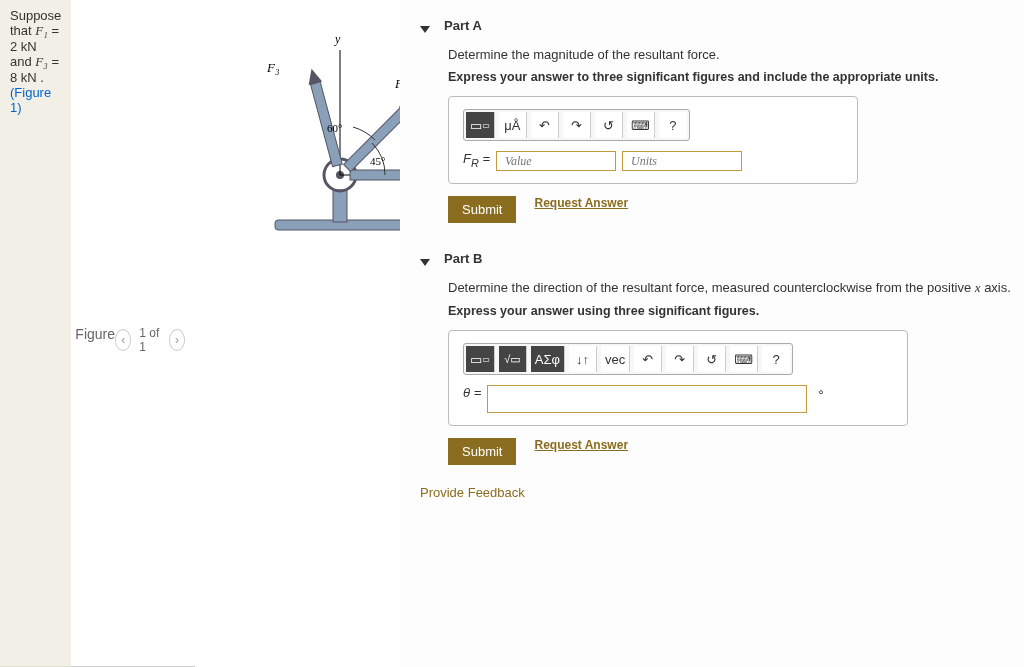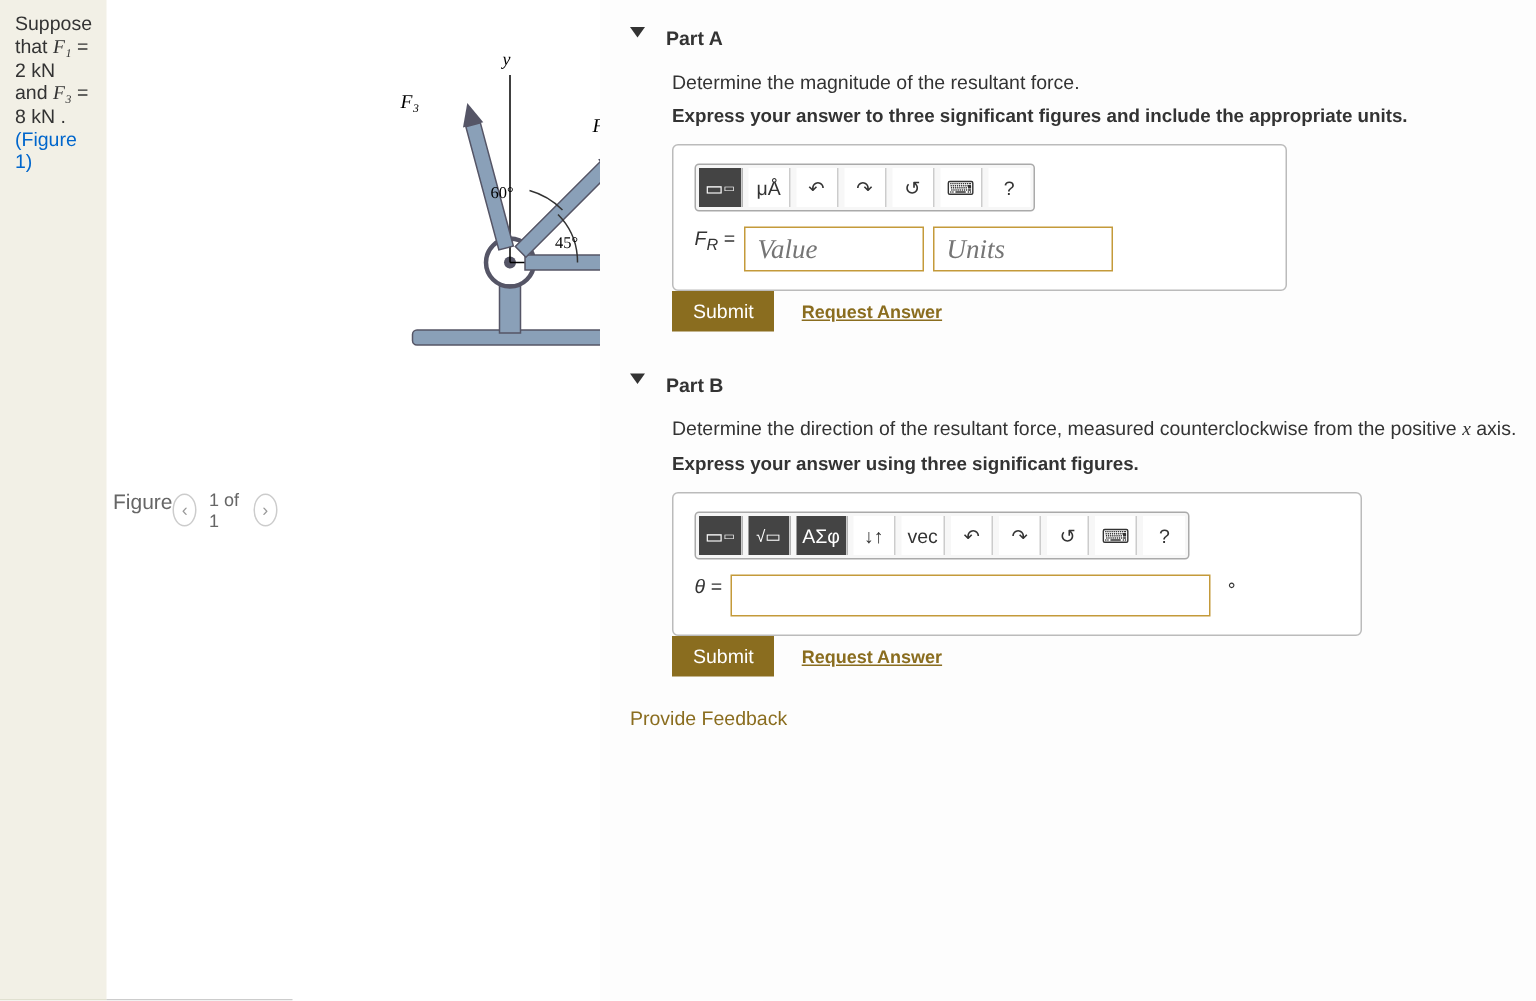--- a/index.html
+++ b/index.html
@@ -8,37 +8,37 @@
   .left-col { width: 400px; display: flex; flex-direction: row; }
   .right-col { flex: 1; padding: 10px 10px 10px 20px; background: #fdfdfd; }
   .problem-banner { background: #f2f0e6; padding: 8px 10px; font-size: 13px; border-bottom: 1px solid #e0e0d0; }
   .problem-banner .link { color: #0066cc; }
   .figure-header { display: flex; justify-content: space-between; align-items: flex-start; padding: 6px 10px 6px 4px; border-bottom: 1px solid #ccc; margin-top: 320px; }
   .figure-header .title { color: #666; font-size: 14px; }
   .pager { display: flex; align-items: center; gap: 8px; color: #666; font-size: 12px; }
   .pager-btn { width: 22px; height: 22px; border: 1px solid #ccc; border-radius: 50%; display: flex; align-items: center; justify-content: center; color: #999; cursor: pointer; background: #fff; }
   .figure-img { padding: 10px 30px; }
   .part { margin-bottom: 20px; }
-  .part-header { display: flex; align-items: flex-start; gap: 14px; padding: 8px 0; }
+  .part-header { display: flex; align-items: flex-end; gap: 14px; padding: 8px 0; }
   .caret { width: 0; height: 0; border-left: 5px solid transparent; border-right: 5px solid transparent; border-top: 7px solid #333; }
   .part-title { font-weight: bold; font-size: 13px; }
   .part-body { padding-left: 28px; }
   .prompt { margin: 6px 0 8px 0; font-size: 13px; }
   .instruct { font-weight: bold; font-size: 12.5px; margin-bottom: 12px; }
   .answer-box { border: 1px solid #bbb; border-radius: 4px; padding: 12px 14px; display: inline-block; min-width: 410px; background: #fff; }
   .toolbar { display: inline-flex; align-items: center; gap: 4px; border: 1px solid #aaa; border-radius: 3px; padding: 2px; background: #f7f7f7; margin-bottom: 10px; }
   .tbtn { min-width: 28px; height: 26px; display: flex; align-items: center; justify-content: center; font-size: 13px; cursor: pointer; padding: 0 4px; background: #fff; border-right: 1px solid #ccc; }
   .tbtn:last-child { border-right: none; }
   .tbtn.dark { background: #444; color: #fff; }
   .input-row { display: flex; align-items: flex-start; gap: 6px; }
   .f-label { font-style: italic; font-size: 13px; }
-  .val-input { width: 120px; height: 30px; border: 1px solid #c49a3a; background: #fff; font-size: 18px; font-style: italic; color: #888; padding: 0 8px; font-family: Georgia, serif; }
+  .val-input { width: 120px; height: 20px; border: 1px solid #c49a3a; background: #fff; font-size: 12px; font-style: italic; color: #888; padding: 0 8px; font-family: Georgia, serif; }
   .theta-input { width: 320px; height: 28px; border: 1px solid #c49a3a; background: #fff; padding: 0 6px; }
   .deg { font-size: 12px; margin-left: 4px; }
-  .actions { margin-top: 0; display: flex; align-items: center; gap: 18px; }
+  .actions { margin-top: 12px; display: flex; gap: 18px; }
   .submit-btn { background: #8a6d1f; color: #fff; border: none; padding: 6px 14px; font-size: 13px; cursor: pointer; }
   .req-link { color: #8a6d1f; font-weight: bold; font-size: 12px; text-decoration: underline; cursor: pointer; }
   .feedback { color: #8a6d1f; font-size: 13px; margin-top: 18px; cursor: pointer; }
   .math-i { font-style: italic; font-family: Georgia, serif; }
   svg text { font-family: Georgia, serif; }
 </style>
 </head>
 <body>
 
 <div class="container">

